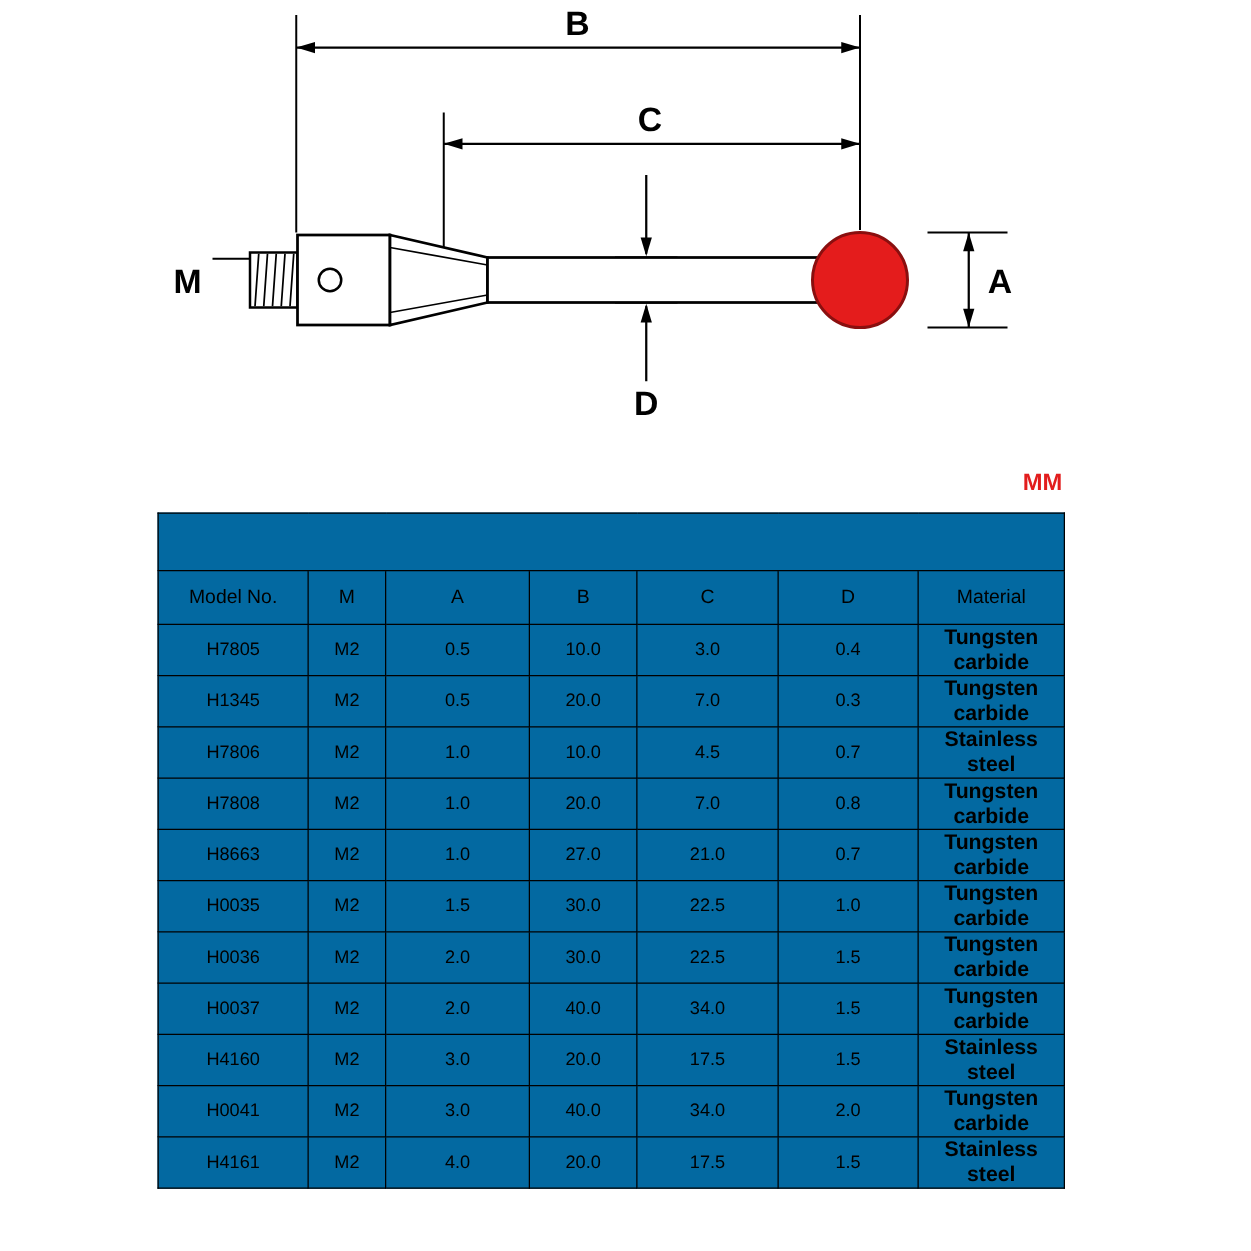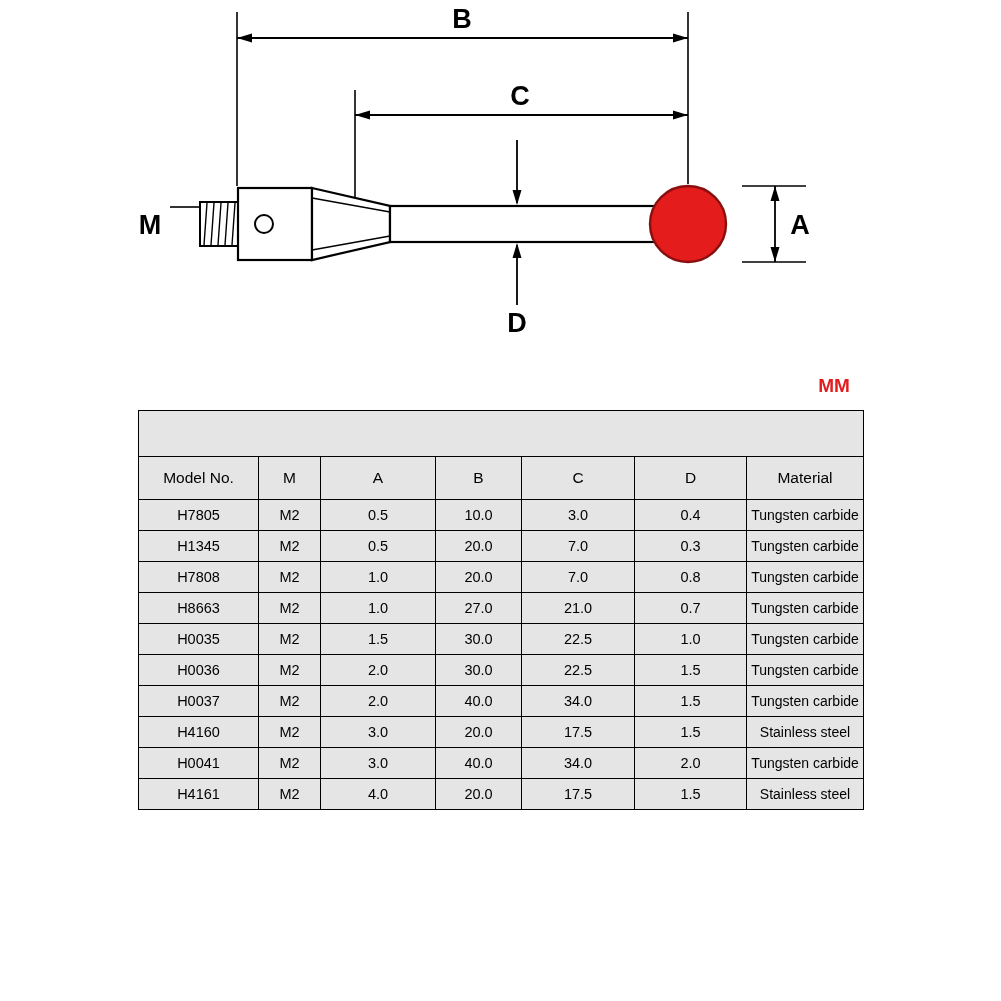--- a/index.html
+++ b/index.html
@@ -29,25 +29,25 @@
     fill: #000000;
   }
   .diagram text.unit-text {
     font-family: "Liberation Sans", sans-serif;
     font-weight: 600;
     font-size: 19px;
   }
   .spec-table {
     position: absolute;
     top: 410px;
-    left: 138px;
+    left: 126px;
     width: 725px;
     border-collapse: collapse;
     table-layout: fixed;
-    background: #e5e5e5;
+    background: #0369a1;
   }
   .spec-table th, .spec-table td {
     border: 1px solid #000000;
     text-align: center;
     vertical-align: middle;
     padding: 0;
     color: #000000;
   }
   .spec-table tr.band-row td {
     height: 45px;
@@ -55,21 +55,22 @@
   .spec-table tr.header-row th {
     height: 42px;
     font-weight: normal;
     font-size: 15.5px;
   }
   .spec-table tbody td {
     height: 30px;
     font-size: 14.5px;
   }
   .spec-table tbody td.material-cell {
-    font-size: 14px;
+    font-size: 17px;
+    font-weight: bold;
   }
 </style>
 </head>
 <body>
 
 <div class="page">
 
   <svg class="diagram" width="1001" height="400" viewBox="0 0 1001 400">
 
     <g stroke="#000000" stroke-width="1.6" fill="none">
@@ -158,20 +159,29 @@
         <tr>
           <td>H1345</td>
           <td>M2</td>
           <td>0.5</td>
           <td>20.0</td>
           <td>7.0</td>
           <td>0.3</td>
           <td class="material-cell">Tungsten carbide</td>
         </tr>
         <tr>
+          <td>H7806</td>
+          <td>M2</td>
+          <td>1.0</td>
+          <td>10.0</td>
+          <td>4.5</td>
+          <td>0.7</td>
+          <td class="material-cell">Stainless steel</td>
+        </tr>
+        <tr>
           <td>H7808</td>
           <td>M2</td>
           <td>1.0</td>
           <td>20.0</td>
           <td>7.0</td>
           <td>0.8</td>
           <td class="material-cell">Tungsten carbide</td>
         </tr>
         <tr>
           <td>H8663</td>

